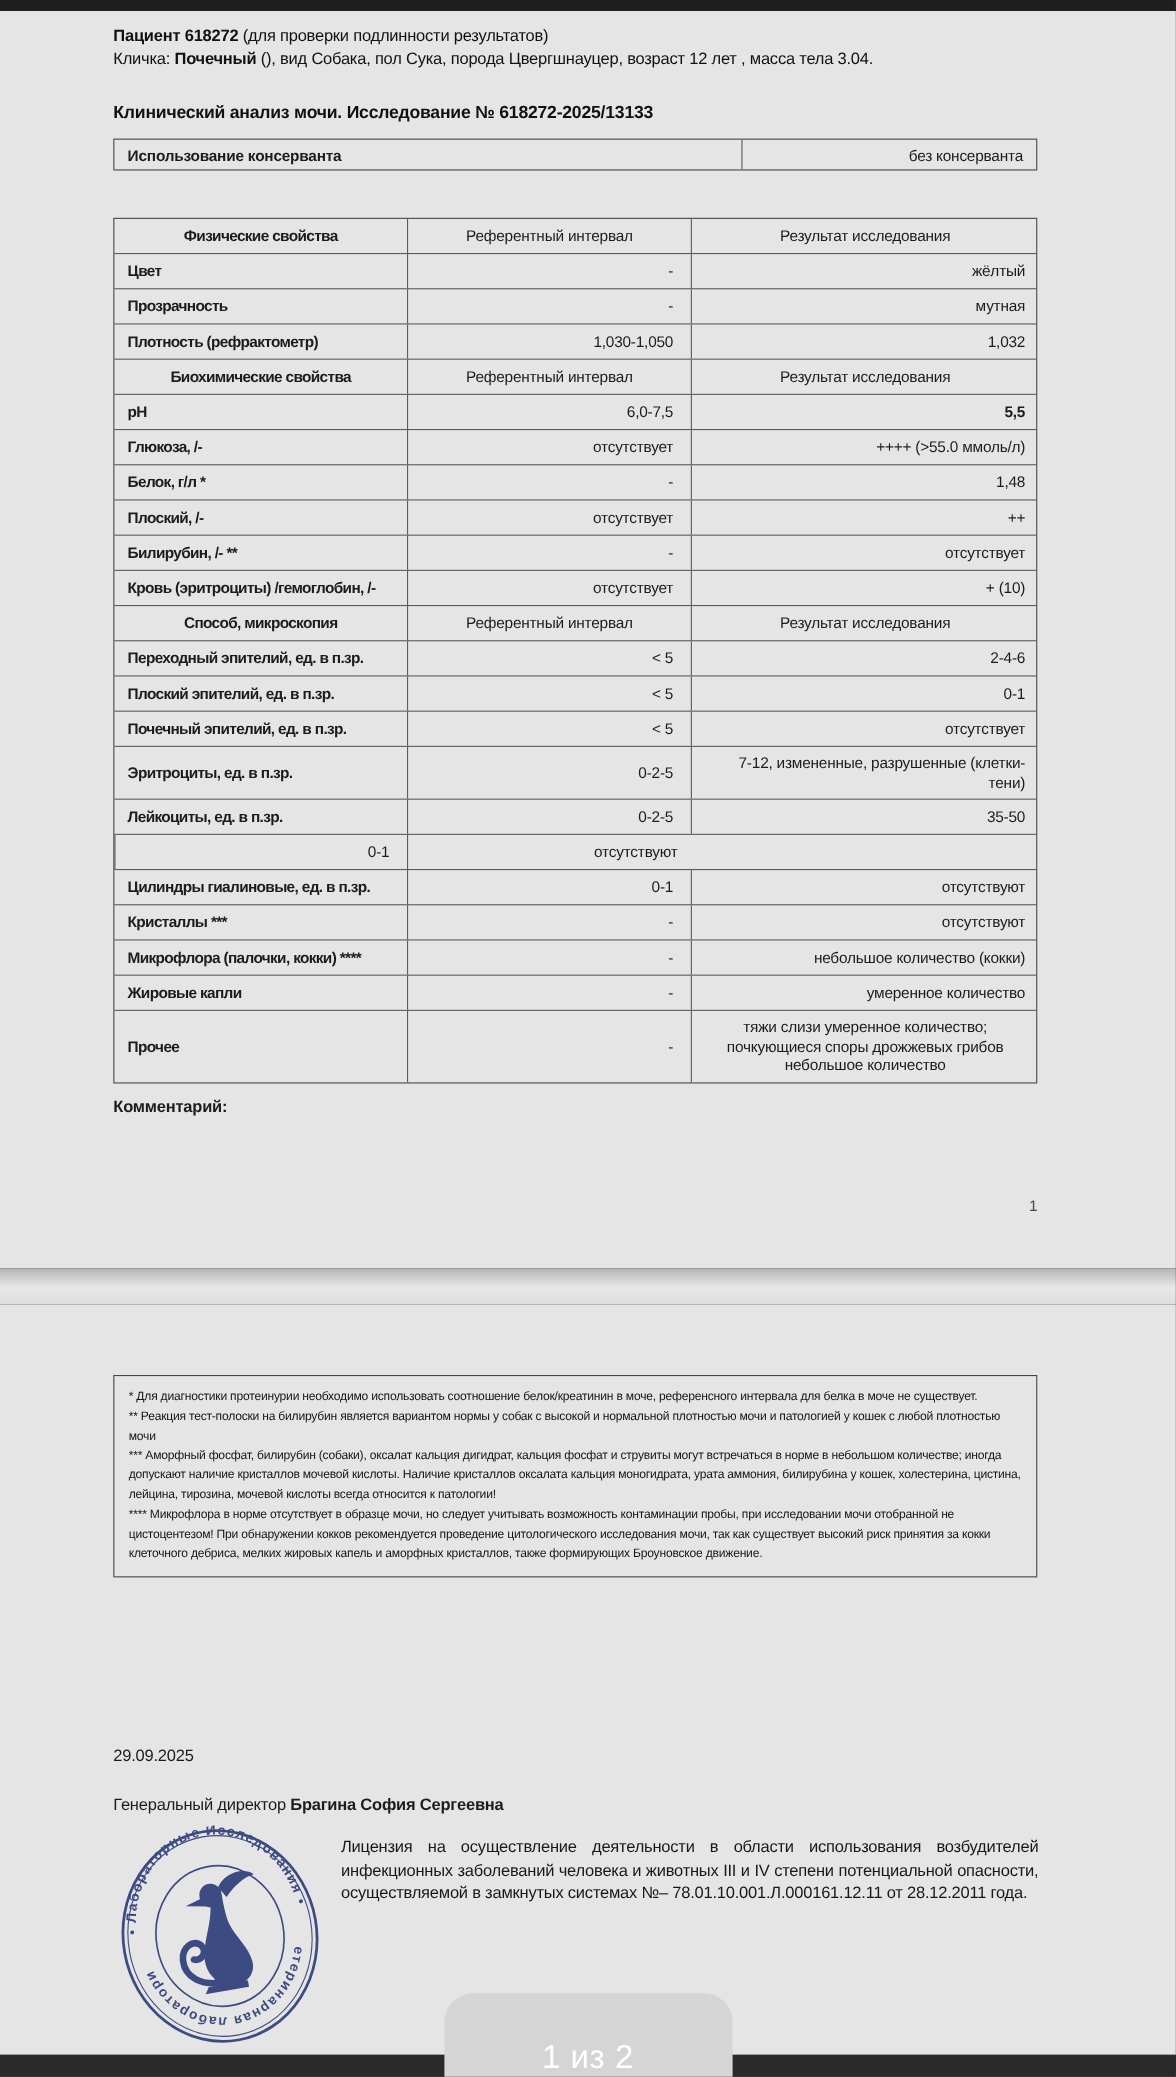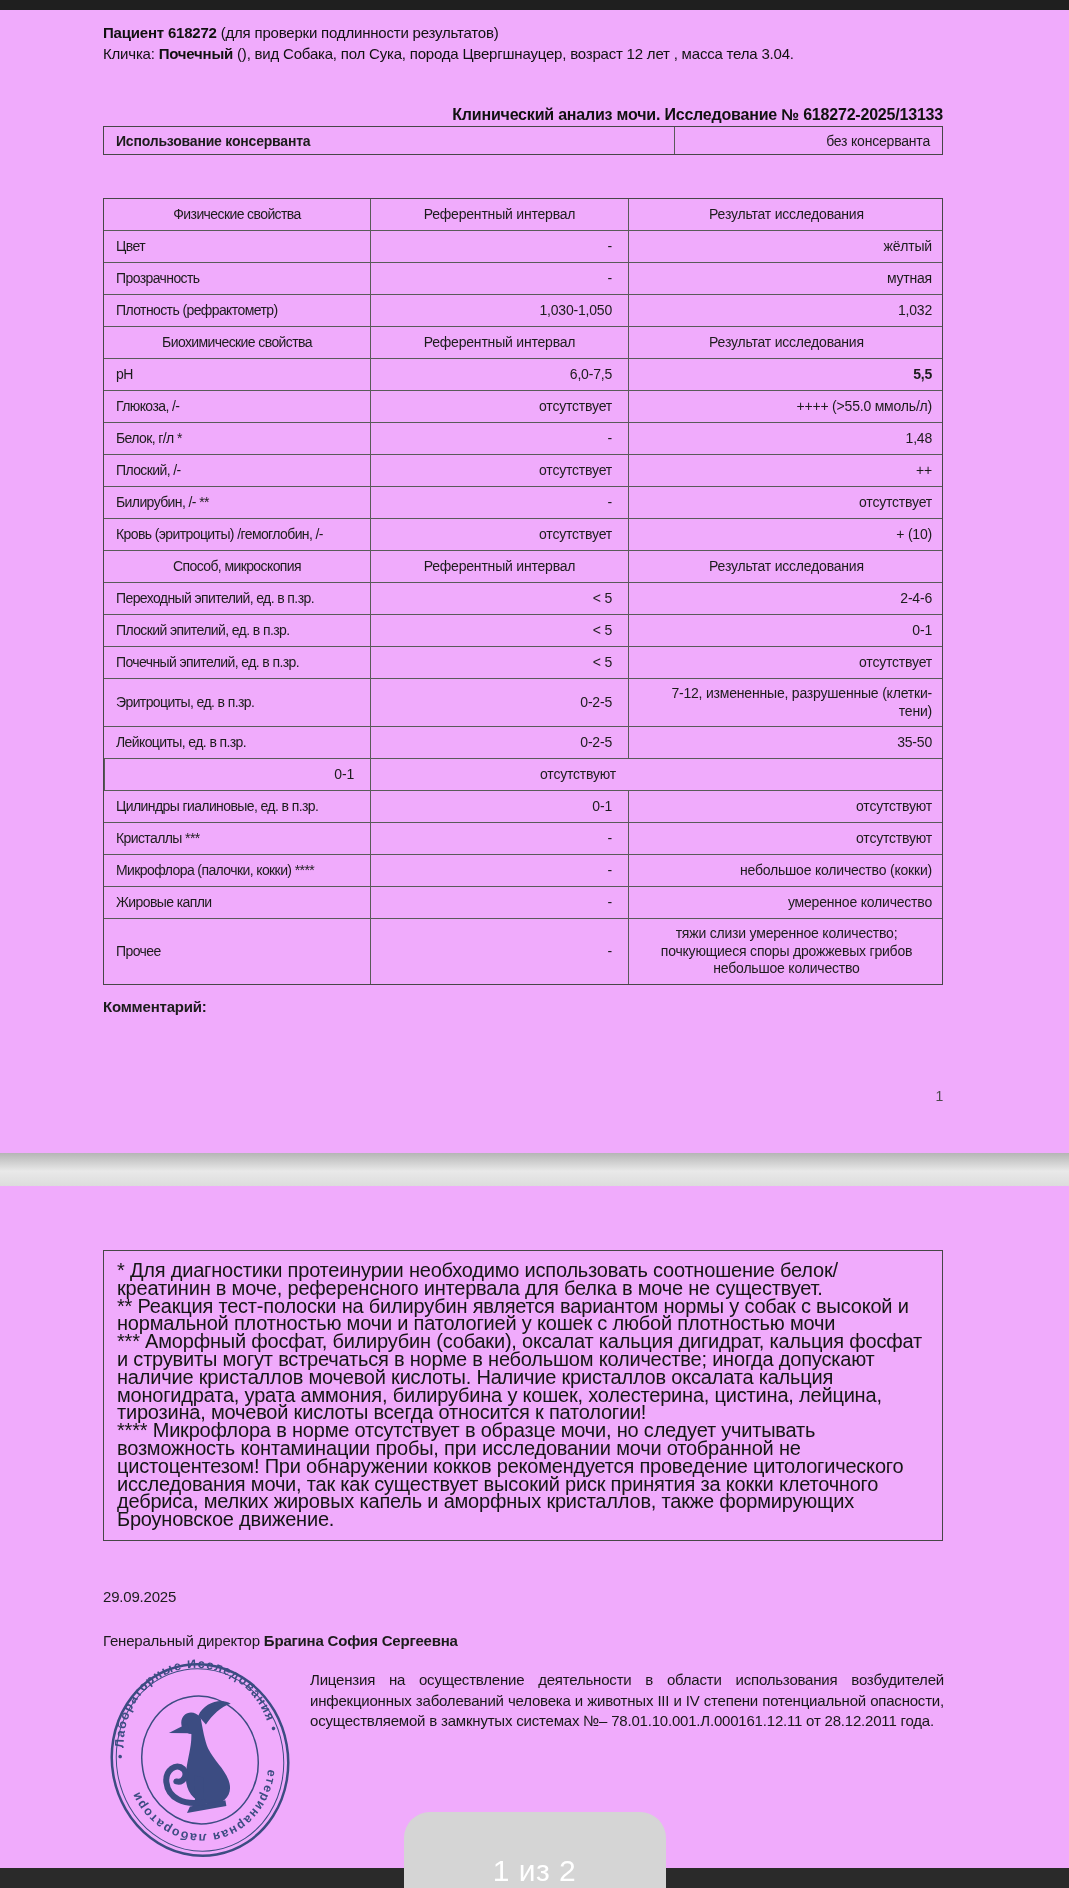--- a/index.html
+++ b/index.html
@@ -5,61 +5,61 @@
   html,body{margin:0;padding:0;}
   body{
     width:1069px;height:1888px;position:relative;overflow:hidden;
     background:#282828;
     font-family:"Liberation Sans","DejaVu Sans",sans-serif;
     color:#1c1c1c;letter-spacing:-0.2px;
   }
   .band{position:absolute;left:0;width:1069px;background:#1f1f1f;}
   .band.top{top:0;height:10px;}
   .band.bottom{top:1868px;height:20px;background:#2a2a2a;}
-  .page{position:absolute;left:0;width:1069px;background:#f0abfc;}
+  .page{position:absolute;left:0;width:1069px;background:#e5e5e5;}
   .page1{top:10px;height:1143px;}
   .gap{position:absolute;left:0;top:1153px;width:1069px;height:33px;
        background:linear-gradient(#b5b5b5,#e9e9e9 55%,#dcdcdc);}
   .page2{top:1186px;height:682px;}
 
   
   .hdr{position:absolute;left:103px;top:12px;font-size:15px;line-height:21px;color:#111;}
   .hdr b{font-weight:700;}
-  .doc-title{position:absolute;left:103px;top:84px;width:840px;text-align:right;
-             font-weight:700;font-size:16px;color:#111;margin-top:12px;}
+  .doc-title{position:absolute;left:103px;top:84px;width:840px;text-align:left;
+             font-weight:700;font-size:16px;color:#111;}
 
   .tbl{position:absolute;left:103px;width:840px;border:1.5px solid #474747;box-sizing:border-box;}
   .sample-tbl{top:116px;}
   .results-tbl{top:188px;}
 
   .st-row{display:grid;grid-template-columns:570px 268px;border-top:1px solid #5a5a5a;}
   .st-row:first-child{border-top:none;}
   .st-row .cell{min-height:27px;display:flex;align-items:center;box-sizing:border-box;font-size:14px;}
   .st-label{font-weight:700;padding-left:12px;}
   .st-value{justify-content:flex-end;padding-right:12px;border-left:1px solid #5a5a5a;}
 
   .rt-row{display:grid;grid-template-columns:266px 258px 316px;border-top:1px solid #5a5a5a;}
   .rt-row:first-child{border-top:none;}
   .rt-row .cell{box-sizing:border-box;display:flex;align-items:center;
                 padding:6px 12px;font-size:14px;line-height:17.5px;min-height:31px;}
-  .rt-row .c1{font-weight:400;letter-spacing:-0.6px;white-space:nowrap;overflow:hidden;}
+  .rt-row .c1{font-weight:700;letter-spacing:-0.6px;white-space:nowrap;overflow:hidden;}
   .rt-row .c2{justify-content:flex-end;text-align:right;padding-right:16px;border-left:1px solid #5a5a5a;}
   .rt-row .c3{justify-content:flex-end;text-align:right;border-left:1px solid #5a5a5a;}
   .rt-row.section .c1{justify-content:center;text-align:center;white-space:normal;}
   .rt-row.section .c2,.rt-row.section .c3{justify-content:center;text-align:center;font-weight:400;padding-right:12px;}
   .rt-row .c3.bold{font-weight:700;}
   .rt-row .c3.center{justify-content:center;text-align:center;}
 
   .comment{position:absolute;left:103px;top:988px;font-weight:700;font-size:15px;}
   .pagenum{position:absolute;left:103px;top:1078px;width:840px;text-align:right;
            font-size:14px;color:#4a4a4a;}
 
   
   .footnote-box{position:absolute;left:103px;top:64px;width:840px;box-sizing:border-box;
-                border:1.5px solid #474747;padding:11px 13px;font-size:20px;line-height:17.8px;color:#151515;}
+                border:1.5px solid #474747;padding:11px 13px;font-size:11px;line-height:17.8px;color:#151515;}
   .footnote-box p{margin:0;}
   .date-line{position:absolute;left:103px;top:402px;font-size:15px;}
   .director-line{position:absolute;left:103px;top:446px;font-size:15px;}
   .director-line b{font-weight:700;}
   .license-text{position:absolute;left:310px;top:484px;width:634px;font-size:15px;
                 line-height:20.5px;text-align:justify;color:#181818;}
 
   .seal{position:absolute;left:108px;top:474px;width:184px;height:200px;transform:rotate(-10deg);}
 
   

